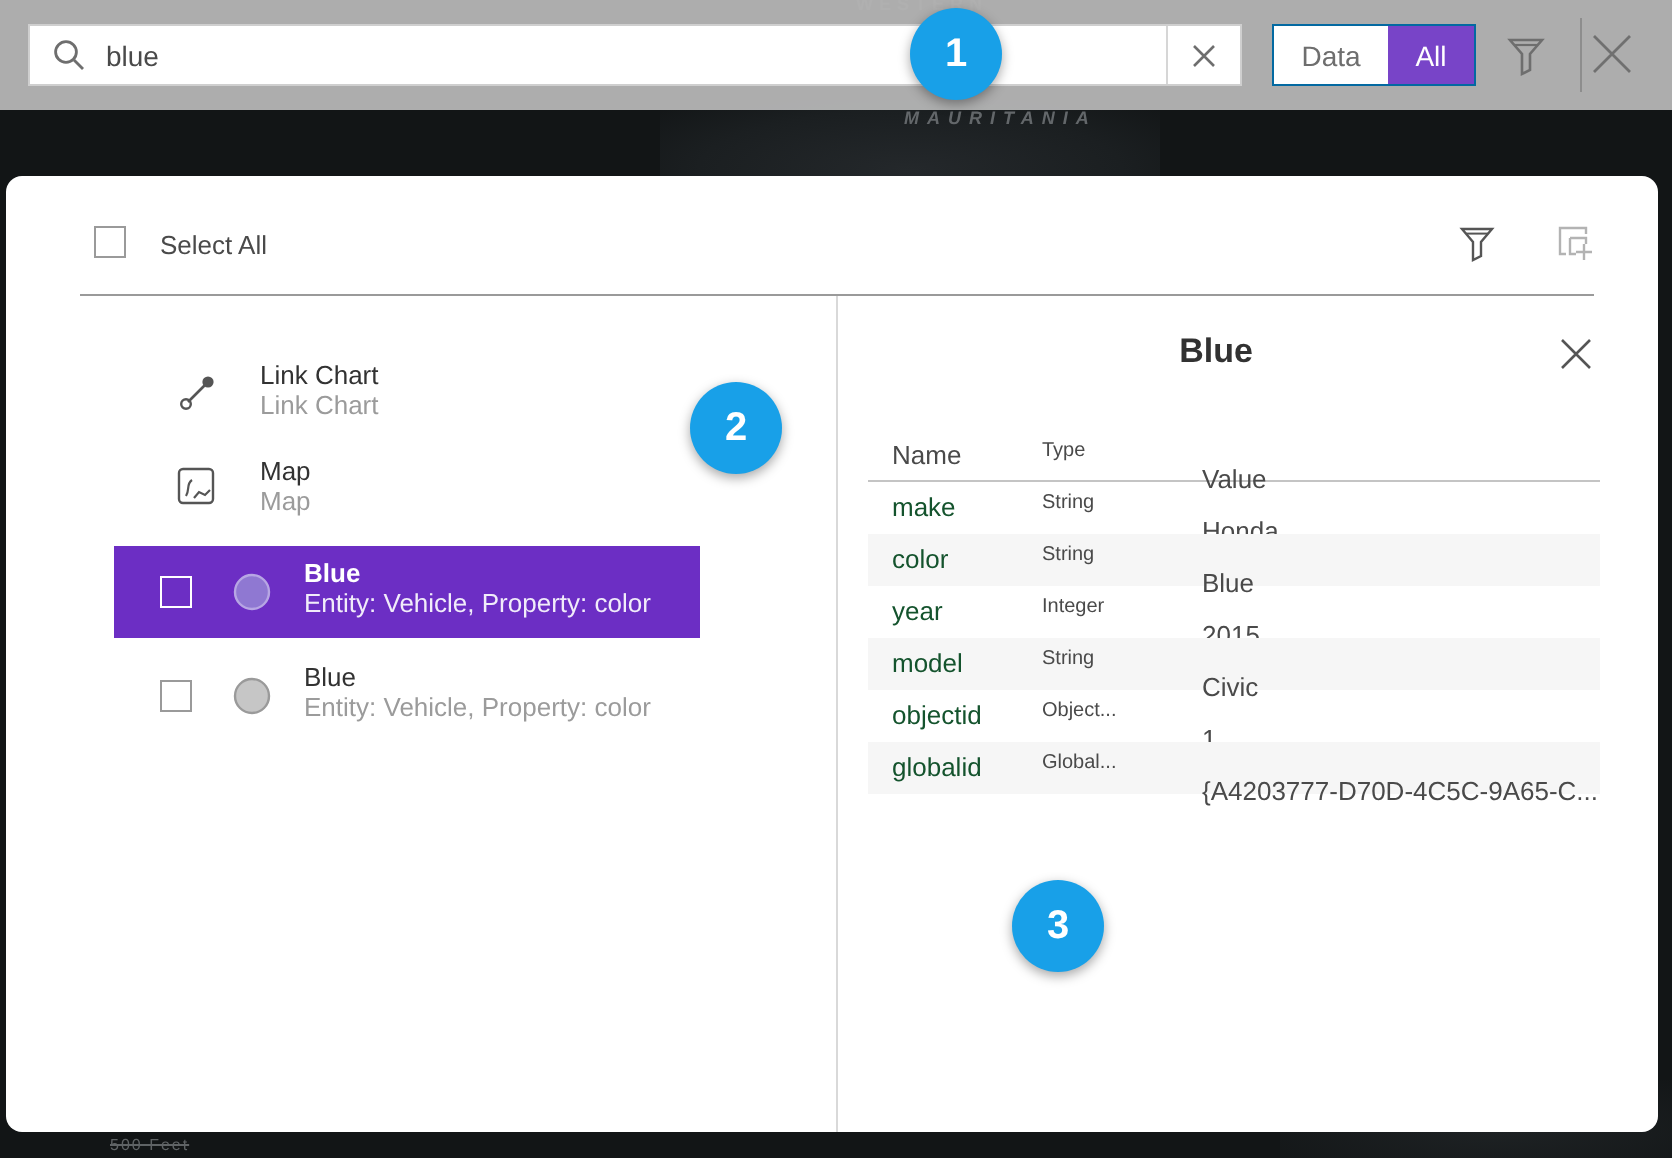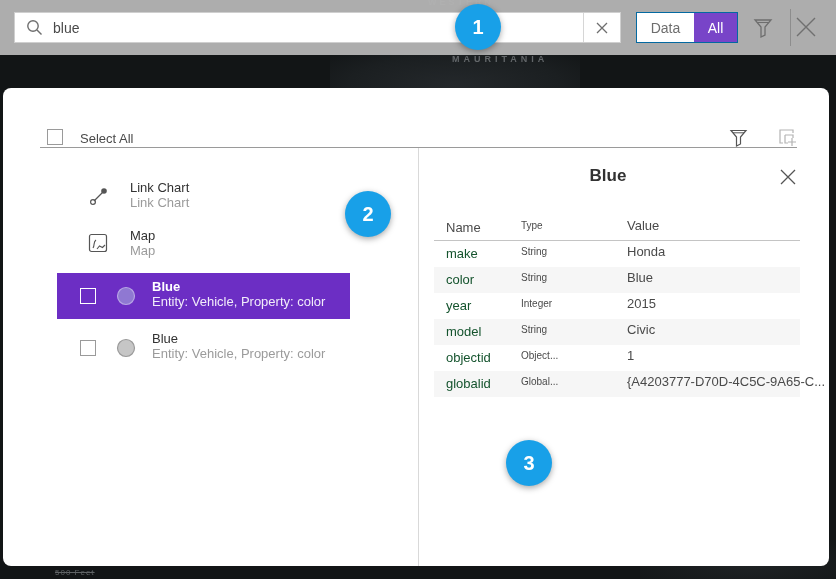--- a/index.html
+++ b/index.html
@@ -14,21 +14,21 @@
   .map-land {
     position:absolute; left:330px; top:50px; width:250px; height:70px;
     background:radial-gradient(ellipse at center, #24282b 0%, #1b1f21 60%, rgba(18,21,22,0) 100%);
   }
   .map-land2 {
     position:absolute; left:640px; top:540px; width:220px; height:50px;
     background:radial-gradient(ellipse at center, #1e2224 0%, rgba(18,21,22,0) 100%);
   }
   .map-label-mauritania {
     position:absolute; left:452px; top:54px; width:160px;
-    font-size:9px; font-weight:bold; letter-spacing:4px; color:#63676a; text-align:left;
+    font-size:9px; font-weight:bold; letter-spacing:4px; color:#63676a; text-align:left;font-style:italic;
   }
   .map-label-western {
     position:absolute; left:428px; top:-3px;
     font-size:9px; font-weight:bold; letter-spacing:3px; color:#5d6164;
   }
   .map-scale {
     position:absolute; left:55px; top:568px;
     font-size:8px; color:#5f6365; letter-spacing:1px; text-decoration:line-through;
   }
   
@@ -72,21 +72,21 @@
     box-shadow:0 2px 6px rgba(0,0,0,0.35);
   }
   .badge1 { left:455px; top:4px; }
   .badge2 { left:345px; top:191px; }
   .badge3 { left:506px; top:440px; }
   
   .panel {
     position:absolute; left:3px; top:88px; width:826px; height:478px;
     background:#fff; border-radius:8px;
   }
-  .select-all-row { position:absolute; left:0; top:16px; width:100%; height:59px; }
+  .select-all-row { position:absolute; left:0; top:0; width:100%; height:59px; }
   .checkbox {
     width:16px; height:16px; border:1px solid #9a9a9a; background:#fff; cursor:pointer;
   }
   .sa-check { position:absolute; left:44px; top:25px; }
   .sa-label { position:absolute; left:77px; top:27px; font-size:13px; color:#4a4a4a; }
   .panel-filter { position:absolute; left:726px; top:24px; width:19px; height:20px; cursor:pointer; }
   .panel-add { position:absolute; left:774px; top:23px; width:21px; height:21px; cursor:pointer; }
   .h-divider { position:absolute; left:37px; top:59px; width:757px; height:1px; background:#9a9a9a; }
   .v-divider { position:absolute; left:415px; top:60px; width:1px; height:418px; background:#d9d9d9; }
   
@@ -113,21 +113,21 @@
     position:absolute; left:415px; top:78px; width:380px; text-align:center;
     font-size:17px; font-weight:bold; color:#323232;
   }
   .detail-close { position:absolute; left:776px; top:80px; width:18px; height:18px; cursor:pointer; }
   .dtable { position:absolute; left:431px; top:127px; width:366px; }
   .dt-head { position:relative; height:26px; border-bottom:1px solid #c4c4c4; }
   .dt-row { position:relative; height:26px; }
   .dt-row.alt { background:#f6f6f6; }
   .c0 { position:absolute; left:12px; top:5px; font-size:13px; color:#14532d; white-space:nowrap; }
   .c1 { position:absolute; left:87px; top:5px; font-size:10px; color:#4a4a4a; white-space:nowrap; }
-  .c2 { position:absolute; left:167px; top:3px; font-size:13px; color:#4a4a4a; white-space:nowrap;margin-left:26px; }
+  .c2 { position:absolute; left:167px; top:17px; font-size:13px; color:#4a4a4a; white-space:nowrap; }
   .dt-head .c0, .dt-head .c1, .dt-head .c2 { color:#4a4a4a; }
   .pagination { position:absolute; left:431px; top:448px; width:366px; height:22px; }
   .page-count { position:absolute; right:108px; top:3px; font-size:13px; color:#6e6e6e; }
   .page-prev { position:absolute; left:300px; top:3px; width:14px; height:16px; cursor:pointer; }
   .page-next { position:absolute; left:340px; top:3px; width:14px; height:16px; cursor:pointer; }
   svg { display:block; }
 </style>
 </head>
 <body>
 

